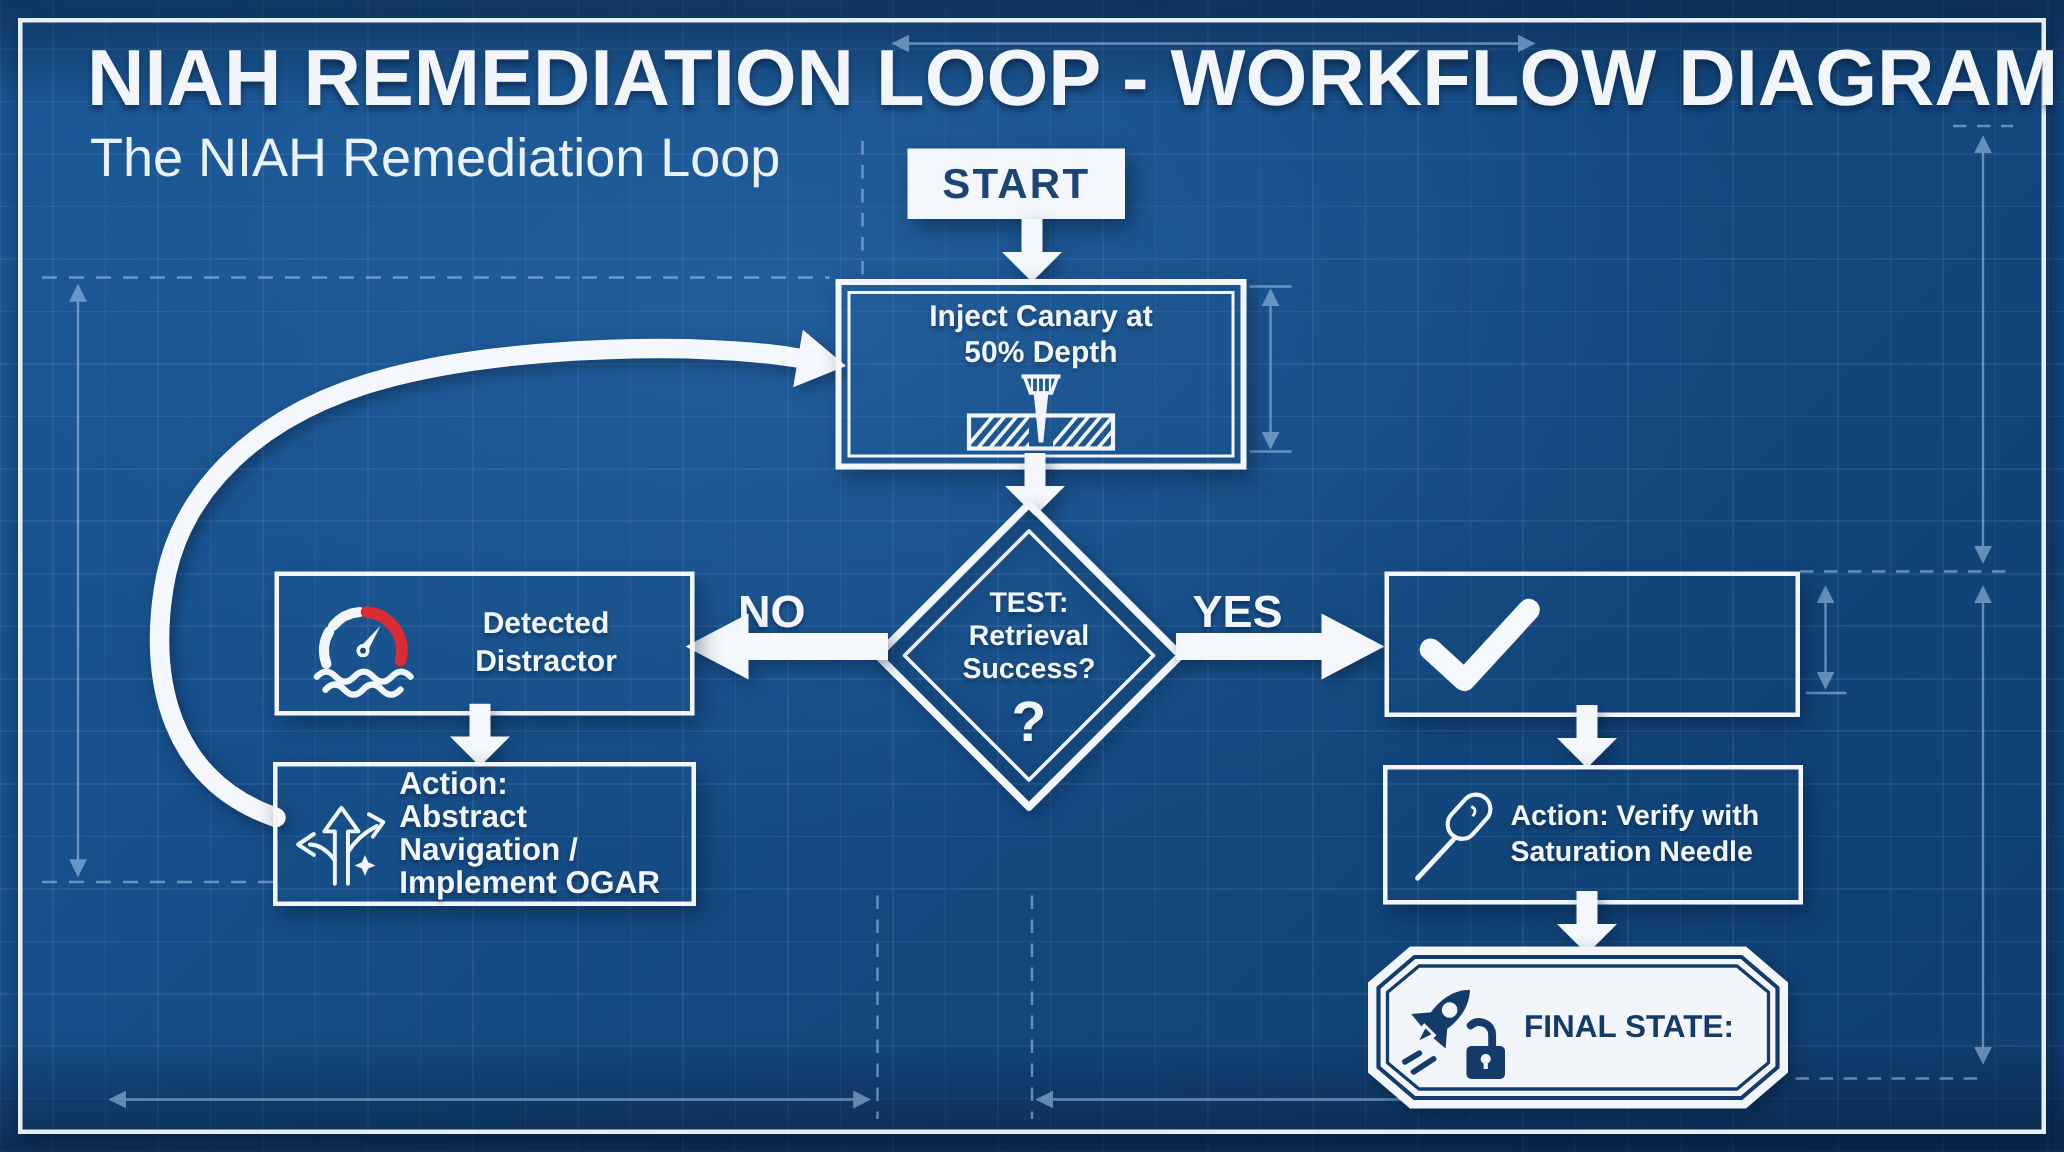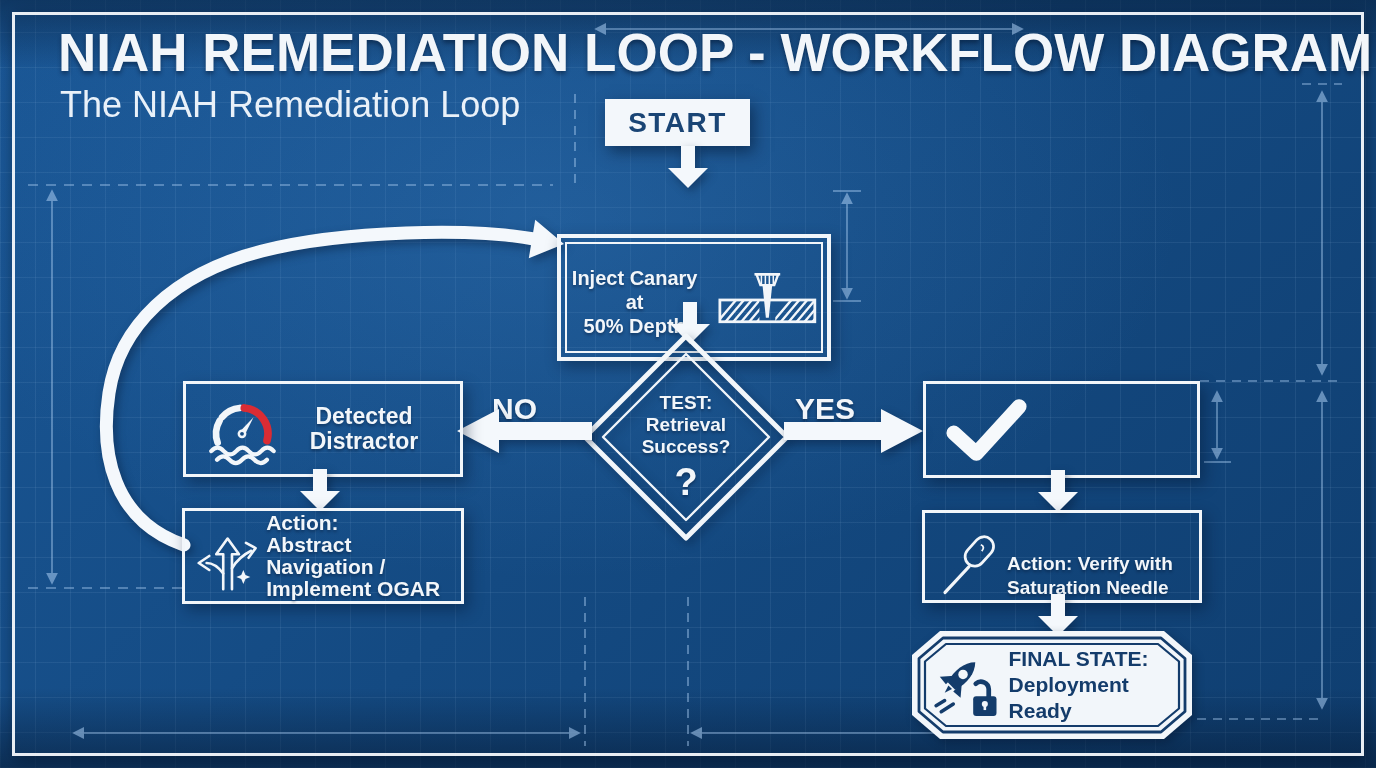--- a/index.html
+++ b/index.html
@@ -18,31 +18,31 @@
          box-shadow:2px 4px 14px rgba(2,16,38,.55);pointer-events:none;}
   .title{position:absolute;left:58px;top:22px;font-size:53px;font-weight:700;
          letter-spacing:0px;white-space:nowrap;text-shadow:0 3px 4px rgba(2,16,38,.45);}
   .subtitle{position:absolute;left:60px;top:84px;font-size:36px;font-weight:400;color:#e9f1f9;}
   .node{position:absolute;border:3px solid #f2f6fa;display:flex;align-items:center;
         box-shadow:4px 6px 14px rgba(2,18,42,.40);}
   .node .txt{font-weight:700;text-shadow:0 2px 3px rgba(2,16,38,.4);}
   .start{left:605px;top:99px;width:145px;height:47px;border:none;background:#f3f7fb;
          justify-content:center;color:#1a4575;font-size:28px;font-weight:800;letter-spacing:1.5px;
          box-shadow:4px 6px 14px rgba(2,18,42,.5);}
-  .inject{left:557px;top:186px;width:266px;height:119px;border-width:4px;flex-direction:row;
-          justify-content:flex-start;margin-top:48px;}
+  .inject{left:557px;top:186px;width:266px;height:119px;border-width:4px;flex-direction:column;
+          justify-content:flex-start;}
   .inject::before{content:"";position:absolute;inset:4px;border:2px solid #f2f6fa;}
   .inject .lines{margin-top:9px;text-align:center;font-size:20px;line-height:24px;}
   .saturation{left:183px;top:381px;width:274px;height:90px;}
-  .saturation .lines{flex:1;text-align:center;font-size:23px;line-height:25px;padding-right:22px;}
+  .saturation .lines{flex:1;text-align:center;font-size:20px;line-height:25px;padding-right:22px;}
   .ogar{left:182px;top:508px;width:276px;height:90px;}
   .ogar .lines{font-size:21px;line-height:22px;margin-left:8px;}
   .pass{left:923px;top:381px;width:271px;height:91px;}
   .pass .lines{flex:1;text-align:center;font-size:24px;padding-right:42px;}
-  .verify{left:922px;top:510px;width:274px;height:87px;align-items:flex-end;}
+  .verify{left:922px;top:510px;width:274px;height:87px;}
   .verify .lines{font-size:19px;line-height:24px;margin-left:6px;}
   .diamond-text{position:absolute;left:601px;top:392px;width:170px;text-align:center;
                 font-weight:700;font-size:19px;line-height:22px;text-shadow:0 2px 3px rgba(2,16,38,.4);}
   .diamond-text .mark{font-size:38px;line-height:40px;margin-top:4px;}
   .edge-label{position:absolute;font-size:30px;font-weight:800;
               text-shadow:0 2px 3px rgba(2,16,38,.45);}
   .no-label{left:492px;top:392px;width:80px;}
   .yes-label{left:795px;top:392px;width:90px;}
   .final-wrap{position:absolute;left:910px;top:629px;width:284px;height:112px;}
   .final-content{position:absolute;left:20px;top:14px;right:14px;bottom:14px;display:flex;align-items:center;}
@@ -250,18 +250,17 @@
           <line x1="7" y1="66" x2="17" y2="60"></line>
           <line x1="13" y1="73" x2="27" y2="64"></line>
         </g>
         <path d="M68 56 v-9 a9 9 0 0 0 -15 -6.5" fill="none" stroke="#143c6b" stroke-width="5.5" stroke-linecap="round"></path>
         <rect x="50" y="55" width="27" height="23" rx="3.5" fill="#143c6b"></rect>
         <circle cx="63.5" cy="64" r="3.5" fill="#f2f6fa"></circle>
         <rect x="62" y="64" width="3" height="7" fill="#f2f6fa"></rect>
       </svg>
       <div class="lines">
         <div>FINAL STATE:</div>
-        <div>Deployment Ready</div>
       </div>
     </div>
   </div>
 
 </div>
 
 </body></html>

